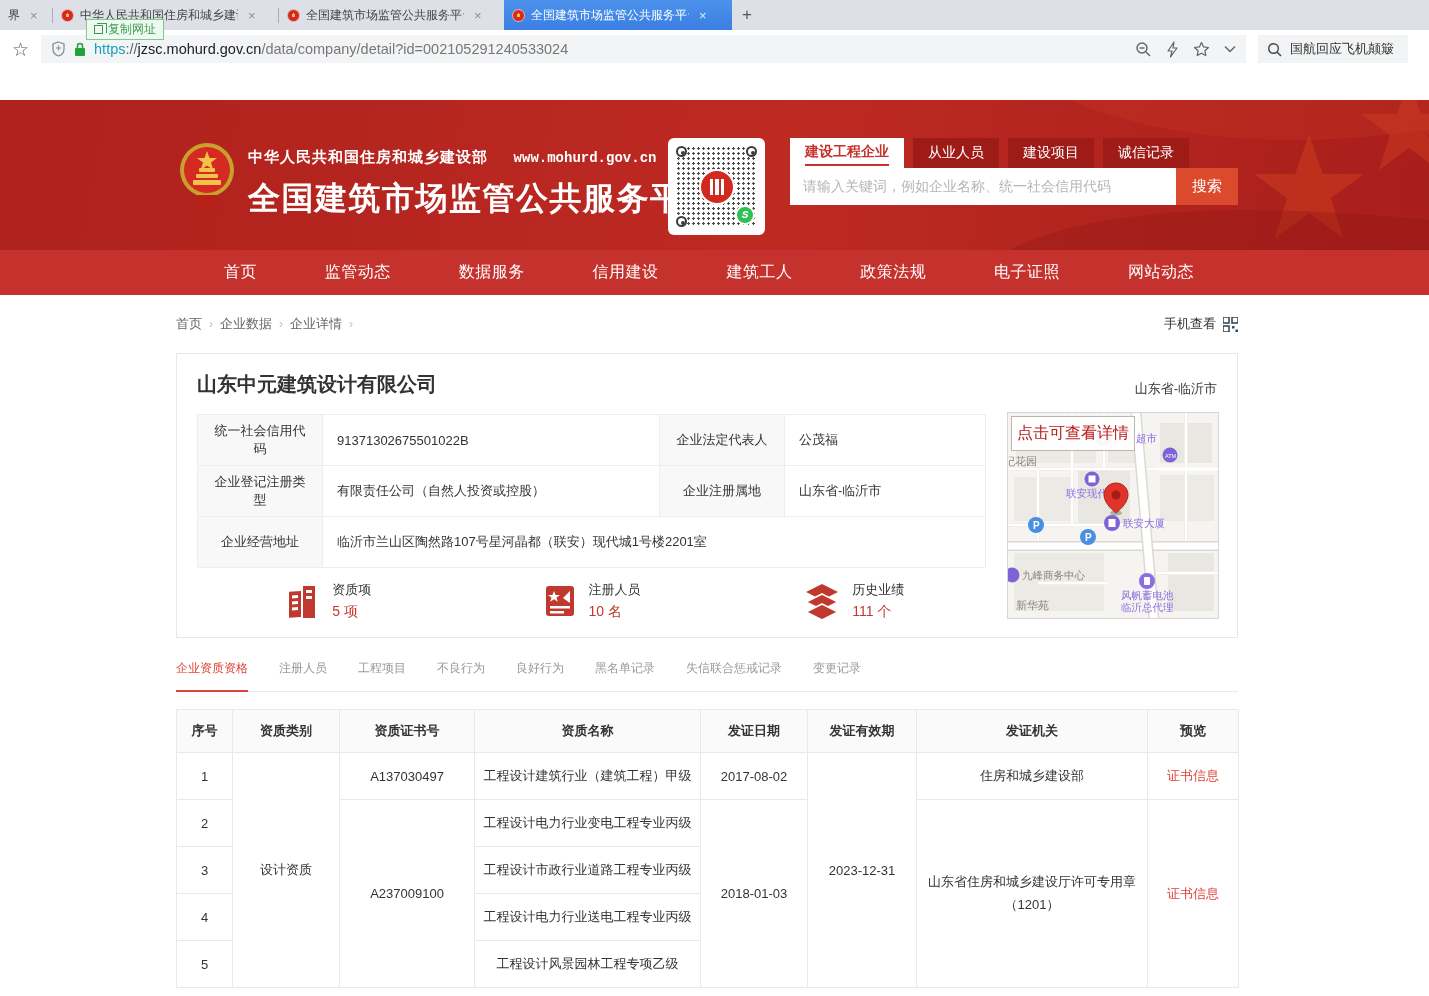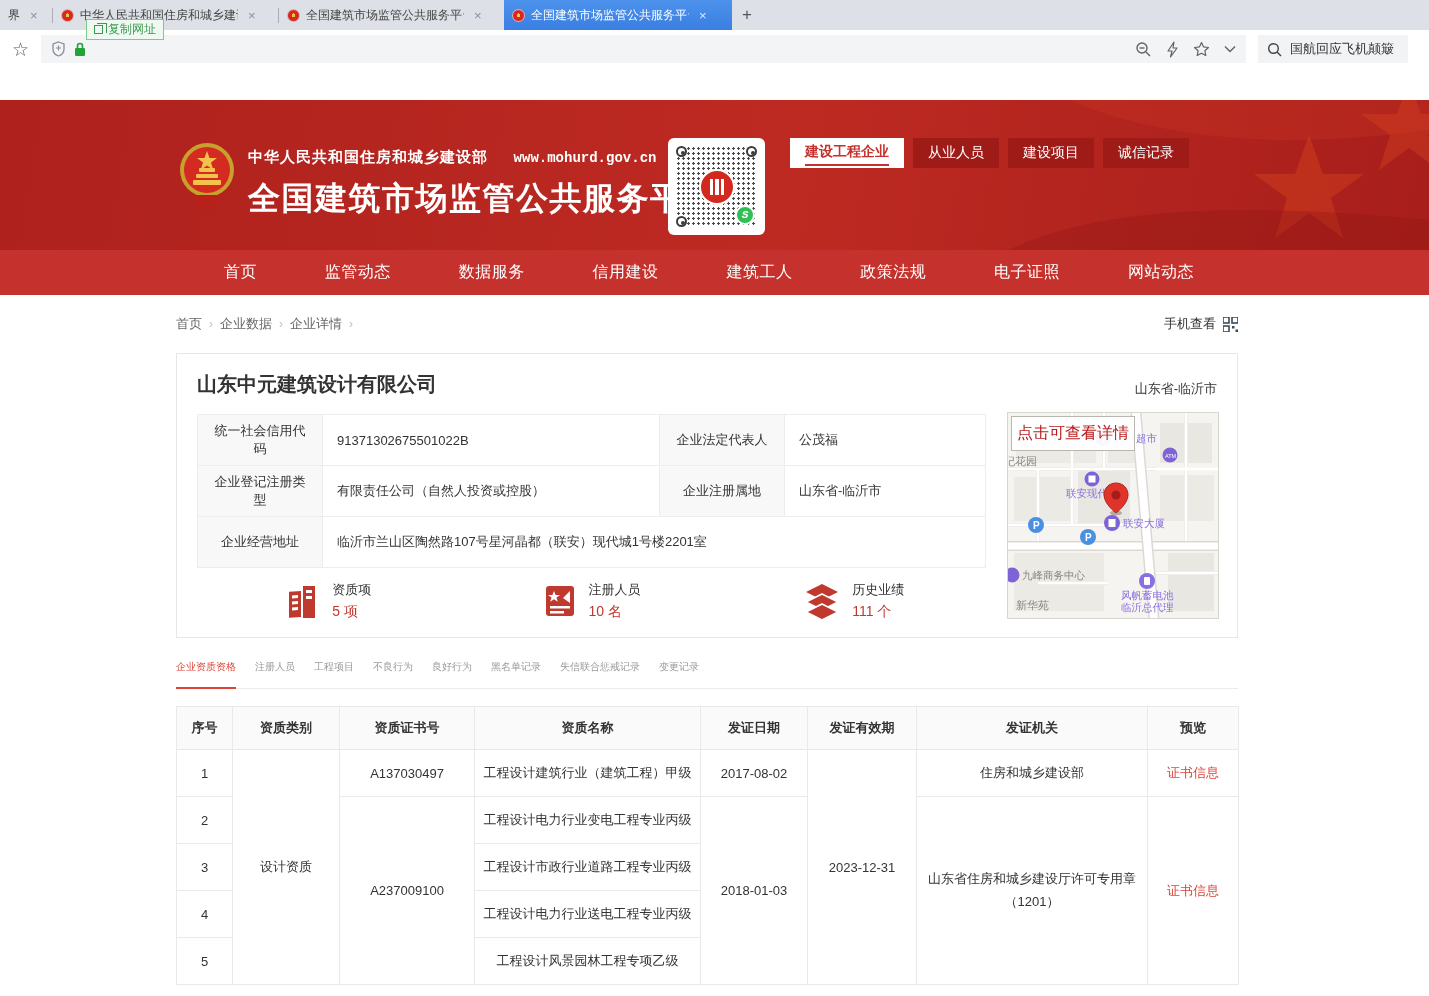--- a/index.html
+++ b/index.html
@@ -73,21 +73,21 @@
   table.info { border-collapse:collapse; margin-top:16px; font-size:13px; color:#333; table-layout:fixed; width:788px; }
   table.info td { border:1px solid #ededed; height:51px; padding:0 14px; }
   td.ilabel { width:125px; background:#f8f8f8; text-align:center; padding:0 6px; }
   td.ival1 { width:337px; }  td.ival2 { width:201px; }
   .stats-row { width:788px; display:flex; margin-top:13px; }
   .stat { flex:1; display:flex; align-items:center; justify-content:center; gap:11px; }
   .stat-txt { display:flex; flex-direction:column; gap:4px; font-size:13px; color:#333; }
   .stat-val { color:#c0392f; font-size:14px; }
   .map-box { position:absolute; right:18px; top:58px; width:212px; height:207px; border:1px solid #d8d5d0; overflow:hidden; }
   .map-hint { position:absolute; left:3px; top:3px; z-index:3; background:rgba(255,255,255,.95); border:1px solid #b9b6b0; color:#b91c1c; font-size:16px; padding:6px 5px; }
-  .section-tabs { width:1062px; margin:22px 0 0 176px; display:flex; gap:19px; font-size:10px; color:#999; border-bottom:1px solid #ebebeb; }
+  .section-tabs { width:1062px; margin:22px 0 0 176px; display:flex; gap:31px; font-size:12px; color:#999; border-bottom:1px solid #ebebeb; }
   .sec-tab { padding-bottom:13px; }
   .sec-tab.active { color:#dd4438; border-bottom:2px solid #dd4438; margin-bottom:-1px; }
   table.qual { border-collapse:collapse; width:1062px; margin:17px 14px 0 176px; font-size:13px; color:#333; text-align:center; table-layout:fixed; }
   table.qual th { background:#fafafa; font-weight:bold; height:43px; border:1px solid #e9e9e9; padding:2px 4px; }
   table.qual td { border:1px solid #e9e9e9; height:47px; padding:4px 8px; }
   .cert-link { color:#dd4438; }
   .pre-line { white-space:pre-line; line-height:1.7; }
 </style>
 </head>
 <body>
@@ -125,20 +125,23 @@
   <span class="bookmark">☆</span>
   <div class="urlfield">
     <svg class="ic" width="15" height="16" viewBox="0 0 15 16">
         <path d="M7.5 1 13 3v5c0 3.5-2.4 6-5.5 7C4.4 14 2 11.5 2 8V3z" fill="none" stroke="#8a8f98" stroke-width="1.3"></path>
         <path d="M7.5 4.5v5M5 7h5" stroke="#8a8f98" stroke-width="1.2"></path>
       </svg>
     <svg class="ic" width="12" height="15" viewBox="0 0 12 15">
         <rect x="1" y="6" width="10" height="8" rx="1" fill="#23a23c"></rect>
         <path d="M3.5 6V4a2.5 2.5 0 0 1 5 0v2" fill="none" stroke="#23a23c" stroke-width="1.6"></path>
       </svg>
+    <span class="urltext">
+      <span class="u-proto">https</span><span class="u-sep">://</span><span class="u-host">jzsc.mohurd.gov.cn</span><span class="u-path">/data/company/detail?id=002105291240533024</span>
+    </span>
     <span class="url-icons">
       <svg class="ic" width="17" height="17" viewBox="0 0 17 17">
           <circle cx="7" cy="7" r="5" fill="none" stroke="#5f6368" stroke-width="1.4"></circle>
           <path d="M4.5 7h5" stroke="#5f6368" stroke-width="1.4"></path>
           <path d="M11 11l4 4" stroke="#5f6368" stroke-width="1.4"></path>
         </svg>
       <svg class="ic" width="13" height="17" viewBox="0 0 13 17">
           <path d="M8 1 2 10h4l-1.5 6L11 7H7z" fill="none" stroke="#5f6368" stroke-width="1.2" stroke-linejoin="round"></path>
         </svg>
       <svg class="ic" width="17" height="17" viewBox="0 0 17 17">
@@ -202,20 +205,24 @@
           </div>
         <div class="s-tab">
             <span class="lbl">从业人员</span>
           </div>
         <div class="s-tab">
             <span class="lbl">建设项目</span>
           </div>
         <div class="s-tab">
             <span class="lbl">诚信记录</span>
           </div>
+      </div>
+      <div class="search-row">
+        <div class="search-input">请输入关键词，例如企业名称、统一社会信用代码</div>
+        <div class="search-btn">搜索</div>
       </div>
     </div>
   </div>
 </div>
 
 <div class="mainnav">
   <div class="mainnav-inner">
     <span class="nav-item">首页</span>
     <span class="nav-item">监管动态</span>
     <span class="nav-item">数据服务</span>

